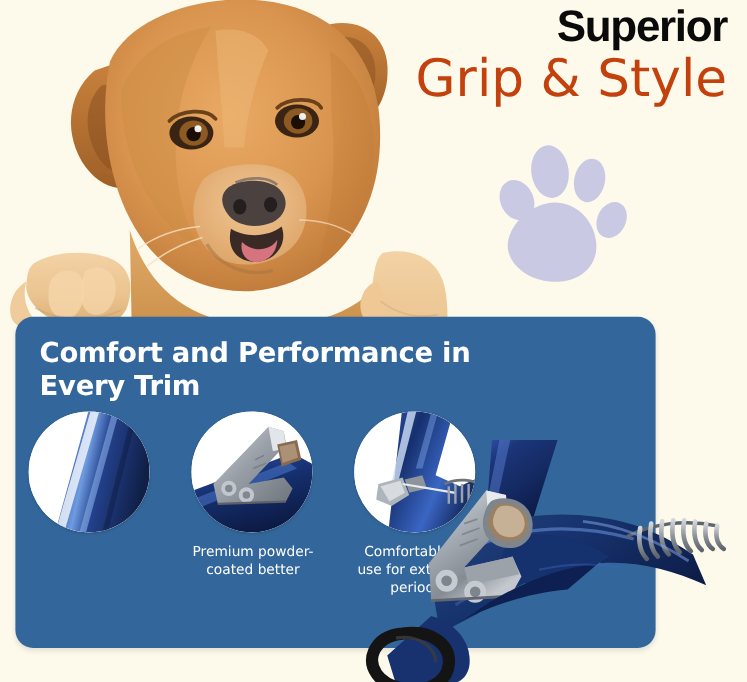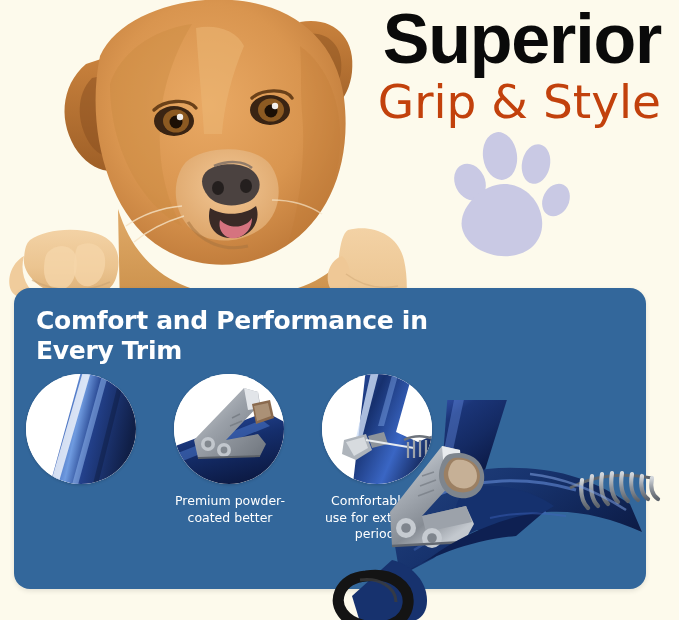--- a/index.html
+++ b/index.html
@@ -8,38 +8,38 @@
     width:679px;height:620px;overflow:hidden;
     background:#FDFAEC;
     font-family:"Liberation Sans", sans-serif;
     position:relative;
   }
   #stage{position:absolute;inset:0;background:#FDFAEC;overflow:hidden;}
 
   
   .headline{position:absolute;right:18px;top:4px;text-align:right;line-height:1;}
   .headline .l1{
-    display:block;font-size:70px;font-weight:bold;color:#0A0A0A;
+    display:block;font-size:40px;font-weight:bold;color:#0A0A0A;
     letter-spacing:-1.2px;font-family:"Liberation Sans", sans-serif;
   }
   .headline .l2{
     display:block;font-size:47px;font-weight:normal;color:#c2410c;
     letter-spacing:0px;margin-top:4px;
     font-family:"DejaVu Sans", sans-serif;
   }
 
   
   .paw{position:absolute;left:448px;top:128px;width:128px;height:132px;}
 
   
   .dog{position:absolute;left:0px;top:-6px;width:420px;height:380px;}
 
   
   .card{
-    position:absolute;left:14px;top:288px;width:632px;height:301px;
+    position:absolute;left:14px;top:288px;width:582px;height:301px;
     background:#33679B;
     border-radius:16px;
     box-shadow:0 2px 5px rgba(0,0,0,.10);
   }
   .card-title{
     position:absolute;left:22px;top:18px;width:420px;
     color:#FFFFFF;font-size:25px;font-weight:bold;line-height:1.18;
     letter-spacing:-0.3px;
     font-family:"DejaVu Sans", sans-serif;
   }

